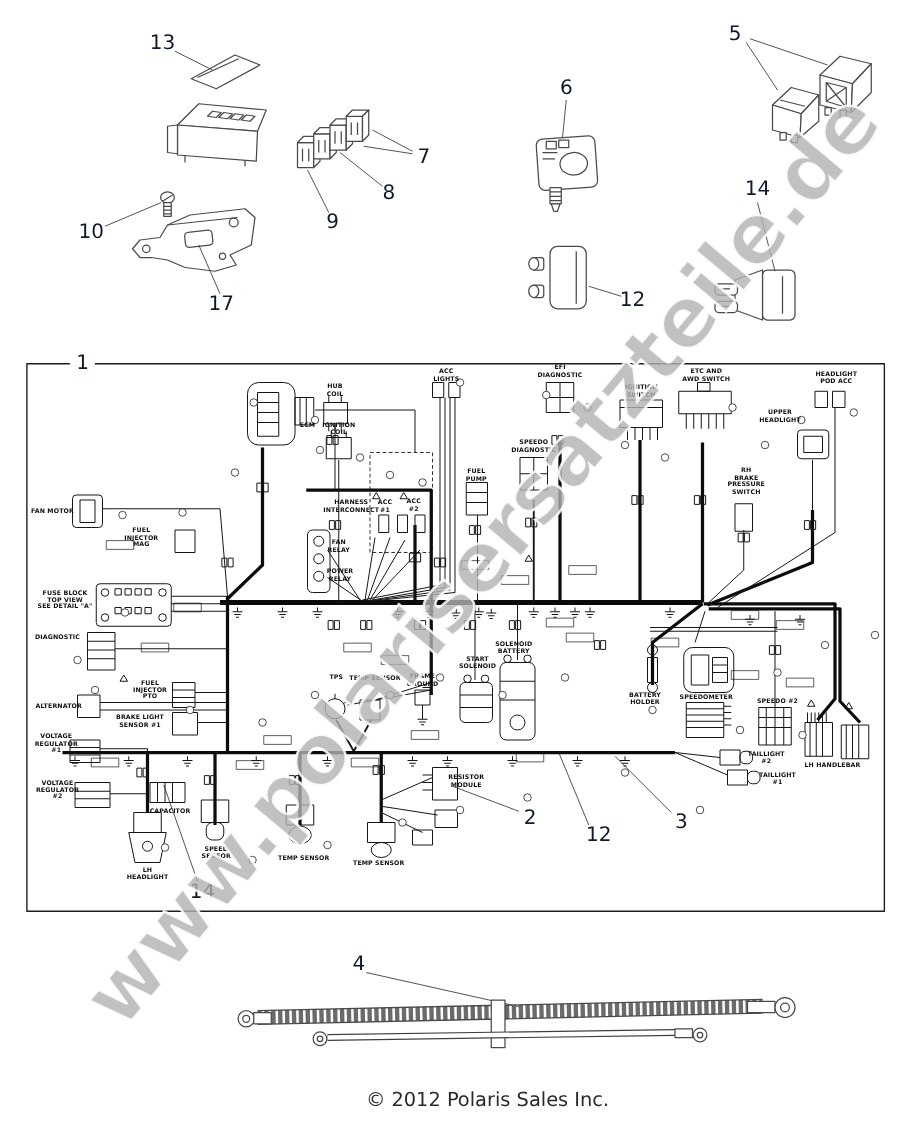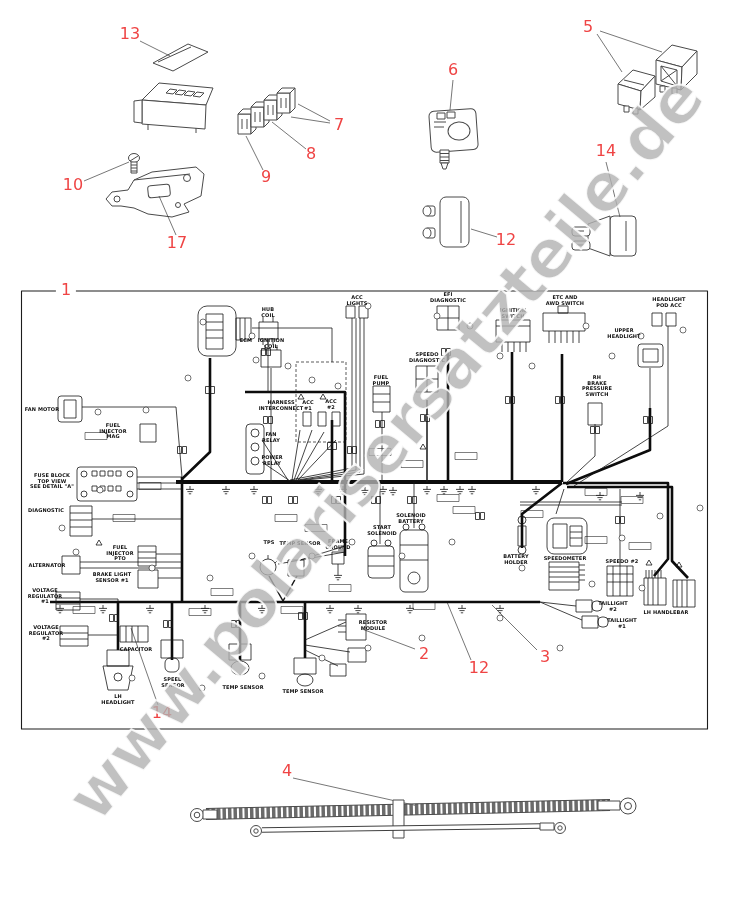--- a/index.html
+++ b/index.html
@@ -13,21 +13,21 @@
   .art .w2{stroke-width:1.5}
   .art .bx{stroke:#1c1c1c;stroke-width:1.1}
   .art .dsh{stroke-dasharray:3 2;stroke-width:.7}
   .art .tb{stroke-width:.55}
   .art .ref{fill:#fff;stroke-width:.6}
   .art .rib{stroke:#6b6b6b;stroke-width:11;stroke-dasharray:3.5 2}
   .art .tube-o{stroke:#3f3f3f;stroke-width:5.5}
   .art .tube-i{stroke:#fff;stroke-width:3.6}
   .lbl{position:absolute;transform:translate(-50%,-50%);font-size:5px;font-weight:bold;line-height:1.12;
        text-align:center;white-space:pre-line;color:#101010;letter-spacing:.1px;z-index:3}
-  .callout{position:absolute;transform:translate(-50%,-50%);font-size:16px;color:#ef4444;z-index:4;line-height:1}
+  .callout{position:absolute;transform:translate(-50%,-50%);font-size:16px;color:#0f172a;z-index:4;line-height:1}
   .co1{background:#fff;padding:0 5px}
   .copyright{position:absolute;left:390px;top:880px;transform:translate(-50%,-50%);
              font-size:15.5px;color:#2a2a2a;z-index:3;white-space:nowrap}
   .watermark{position:absolute;left:385px;top:448px;transform:translate(-50%,-50%) rotate(-50deg);
              font-size:66px;font-weight:bold;white-space:nowrap;color:rgba(178,178,178,.8);
              -webkit-text-stroke:2px rgba(255,255,255,.85);letter-spacing:-1px;z-index:6;pointer-events:none}
 </style>
 </head>
 <body>
 
@@ -615,15 +615,16 @@
 <div class="lbl" style="left:565px;top:559px">SPEEDOMETER</div>
 <div class="lbl" style="left:622px;top:562px">SPEEDO #2</div>
 <div class="lbl" style="left:373px;top:626px">RESISTOR
 MODULE</div>
 <div class="lbl" style="left:613px;top:607px">TAILLIGHT
 #2</div>
 <div class="lbl" style="left:622px;top:624px">TAILLIGHT
 #1</div>
 <div class="lbl" style="left:666px;top:613px">LH HANDLEBAR</div>
 
+<div class="copyright">© 2012 Polaris Sales Inc.</div>
 <div class="watermark">www.polarisersatzteile.de</div>
 
 </div>
 
 </body></html>

